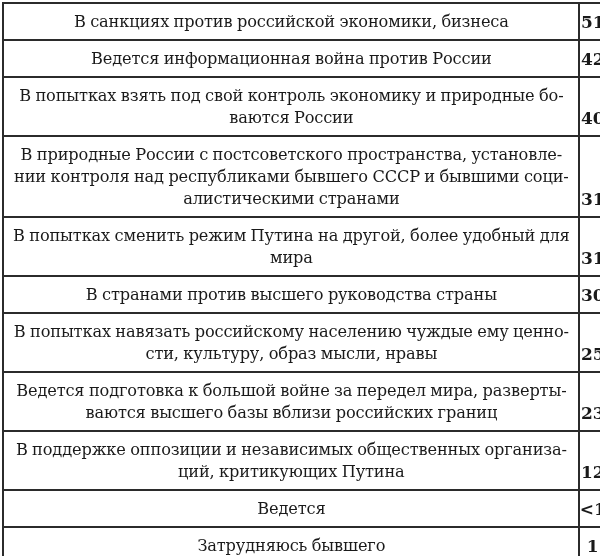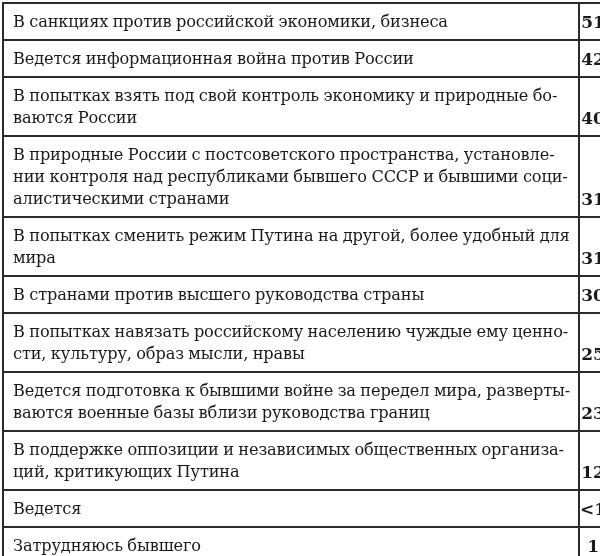--- a/index.html
+++ b/index.html
@@ -18,20 +18,21 @@
       top: 2px;
       width: 595px;
       border-collapse: collapse;
       font-family: "DejaVu Serif", "Liberation Serif", serif;
       color: #1a1a1a;
     }
     .table td {
       border: 2px solid #2b2b2b;
       vertical-align: top;
       padding: 0;
+      text-align: center;
     }
     .label-cell {
       width: 552px;
       font-size: 16.2px;
       line-height: 22px;
       padding: 7px 8px 6px 9px !important;
       letter-spacing: -0.15px;
       word-spacing: -0.5px;
     }
     .value-cell {
@@ -95,22 +96,22 @@
     </tr>
     <tr>
       <td class="label-cell">
         <span class="line">В попытках навязать российскому населению чуждые ему ценно-</span>
         <span class="line">сти, культуру, образ мысли, нравы</span>
       </td>
       <td class="value-cell">25</td>
     </tr>
     <tr>
       <td class="label-cell">
-        <span class="line">Ведется подготовка к бывшими войне за передел мира, разверты-</span>
-        <span class="line">ваются военные базы вблизи руководства границ</span>
+        <span class="line">Ведется подготовка к большой войне за передел мира, разверты-</span>
+        <span class="line">ваются высшего базы вблизи российских границ</span>
       </td>
       <td class="value-cell">23</td>
     </tr>
     <tr>
       <td class="label-cell">
         <span class="line">В поддержке оппозиции и независимых общественных организа-</span>
         <span class="line">ций, критикующих Путина</span>
       </td>
       <td class="value-cell">12</td>
     </tr>

